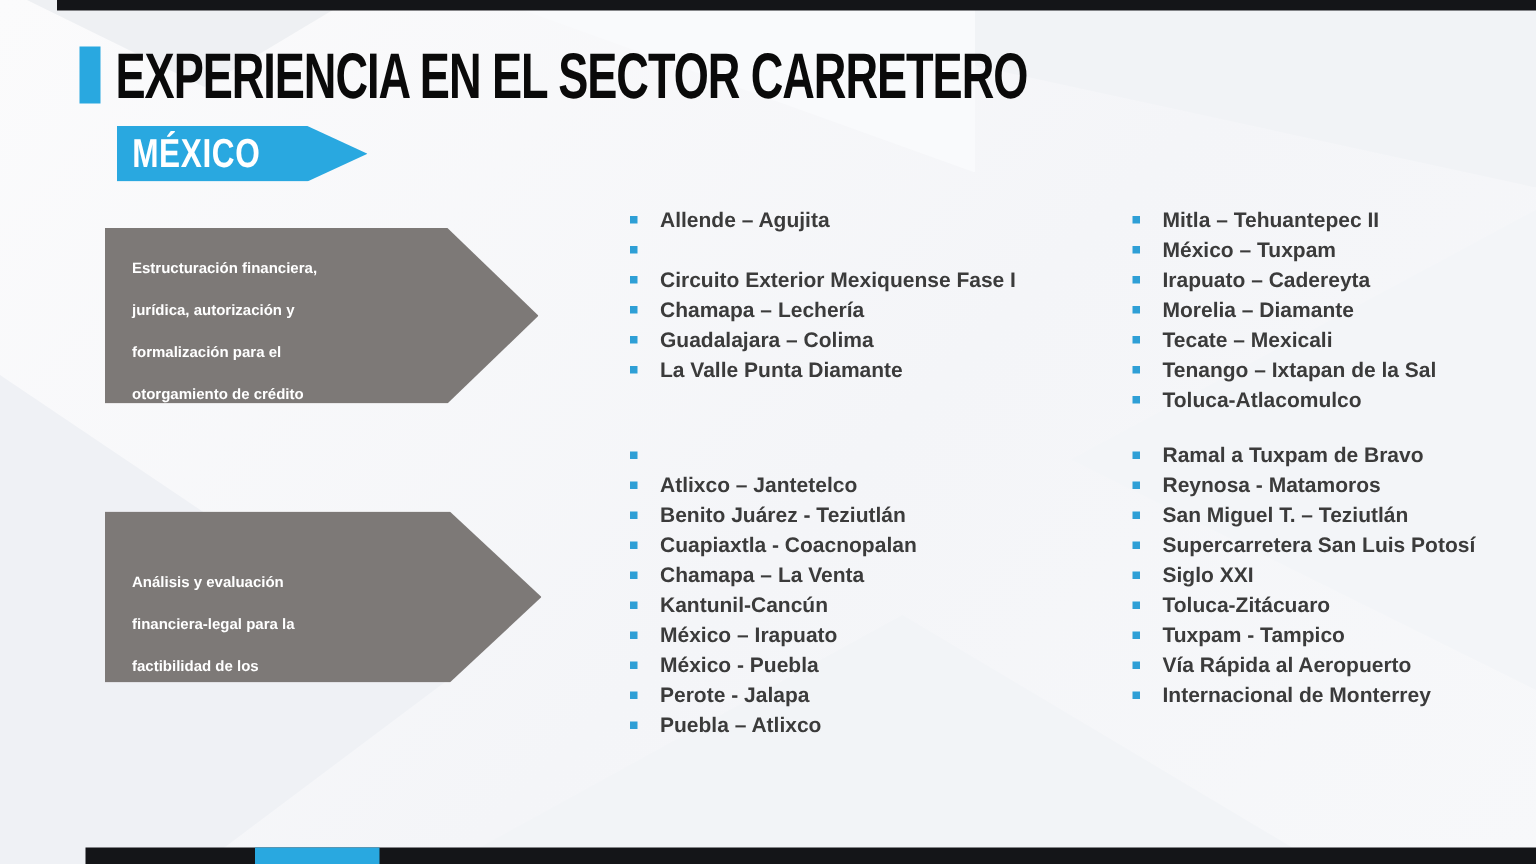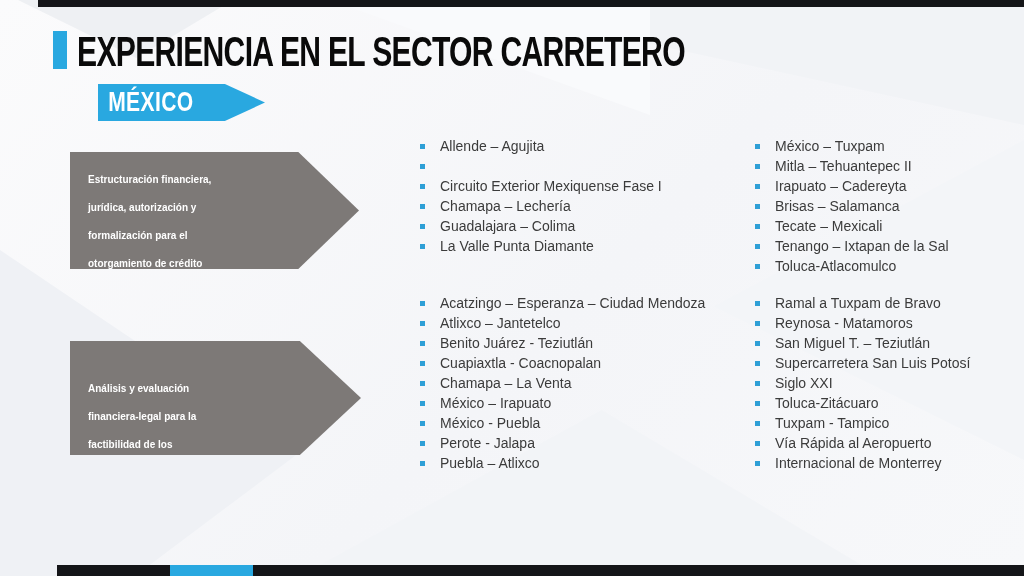--- a/index.html
+++ b/index.html
@@ -33,40 +33,40 @@
 
   .accent-bar { position: absolute; left: 53px; top: 31px; width: 14px; height: 38px;
         background: var(--accent-blue, #29a8e0); }
   .title { position: absolute; left: 77px; top: 27px;
         font-size: 43px; font-weight: bold; color: #0a0a0a;
         letter-spacing: -1px; white-space: nowrap;
         transform: scaleX(0.70); transform-origin: left center; }
 
   .banner { position: absolute; left: 78px; top: 84px; width: 167px; height: 37px;
         background: var(--accent-blue, #29a8e0);
-        clip-path: polygon(0 0, 76% 0, 100% 50%, 76% 100%, 0 100%); margin-left: 20px; }
+        clip-path: polygon(0 0, 76% 0, 100% 50%, 76% 100%, 0 100%); }
   .banner-label { display: block; padding-left: 13px; line-height: 36px;
         font-size: 27px; font-weight: bold; color: #ffffff; letter-spacing: 0.5px;
         transform: scaleX(0.78); transform-origin: left center; white-space: nowrap; }
 
   .callout { position: absolute; left: 70px; background: var(--callout-gray, #7d7977);
         clip-path: polygon(0 0, 79% 0, 100% 50%, 79% 100%, 0 100%); }
   .callout-1 { top: 152px; width: 289px; height: 117px; }
   .callout-2 { top: 341px; width: 291px; height: 114px; }
   .callout-text { display: block; padding: 14px 0 0 18px;
         font-size: 10px; font-weight: bold; color: #ffffff;
         line-height: 28px; white-space: pre-line; }
   .callout-2 .callout-text { padding-top: 34px; }
 
   .list { position: absolute; }
   .list-c1g1 { left: 420px; top: 136px; }
   .list-c1g2 { left: 420px; top: 293px; }
   .list-c2g1 { left: 755px; top: 136px; }
   .list-c2g2 { left: 755px; top: 293px; }
-  .li { display: flex; align-items: center; height: 20px; white-space: nowrap; }
+  .li { display: flex; align-items: center; height: 20px; white-space: nowrap; font-weight: bold; }
   .bullet { flex: 0 0 auto; width: 5px; height: 5px; margin-right: 15px;
         background: var(--bullet-blue, #2e9fd6); }
   .li-text { font-size: 14px; color: var(--list-text, #3b3b3b); }
 </style>
 </head>
 <body>
 
 <div class="facet f2"></div>
 <div class="facet f6"></div>
 <div class="facet f1"></div>
@@ -120,71 +120,74 @@
       <span class="li-text">Guadalajara – Colima</span>
     </div>
     <div class="li">
       <span class="bullet"></span>
       <span class="li-text">La Valle Punta Diamante</span>
     </div>
   </div>
 <div class="list list-c1g2">
     <div class="li">
       <span class="bullet"></span>
-      <span class="li-text">Acatzingo – Esperanza – Ciudad Mendoza</span>
     </div>
     <div class="li">
       <span class="bullet"></span>
       <span class="li-text">Atlixco – Jantetelco</span>
     </div>
     <div class="li">
       <span class="bullet"></span>
       <span class="li-text">Benito Juárez - Teziutlán</span>
     </div>
     <div class="li">
       <span class="bullet"></span>
       <span class="li-text">Cuapiaxtla - Coacnopalan</span>
     </div>
     <div class="li">
       <span class="bullet"></span>
       <span class="li-text">Chamapa – La Venta</span>
     </div>
     <div class="li">
       <span class="bullet"></span>
+      <span class="li-text">Kantunil-Cancún</span>
+    </div>
+    <div class="li">
+      <span class="bullet"></span>
       <span class="li-text">México – Irapuato</span>
     </div>
     <div class="li">
       <span class="bullet"></span>
       <span class="li-text">México - Puebla</span>
     </div>
     <div class="li">
       <span class="bullet"></span>
       <span class="li-text">Perote - Jalapa</span>
     </div>
     <div class="li">
       <span class="bullet"></span>
       <span class="li-text">Puebla – Atlixco</span>
     </div>
   </div>
 <div class="list list-c2g1">
     <div class="li">
       <span class="bullet"></span>
+      <span class="li-text">Mitla – Tehuantepec II</span>
+    </div>
+    <div class="li">
+      <span class="bullet"></span>
       <span class="li-text">México – Tuxpam</span>
     </div>
     <div class="li">
       <span class="bullet"></span>
-      <span class="li-text">Mitla – Tehuantepec II</span>
-    </div>
-    <div class="li">
-      <span class="bullet"></span>
       <span class="li-text">Irapuato – Cadereyta</span>
     </div>
     <div class="li">
       <span class="bullet"></span>
-      <span class="li-text">Brisas – Salamanca</span>
+      <span class="li-text">Morelia – Diamante</span>
     </div>
     <div class="li">
       <span class="bullet"></span>
       <span class="li-text">Tecate – Mexicali</span>
     </div>
     <div class="li">
       <span class="bullet"></span>
       <span class="li-text">Tenango – Ixtapan de la Sal</span>
     </div>
     <div class="li">

